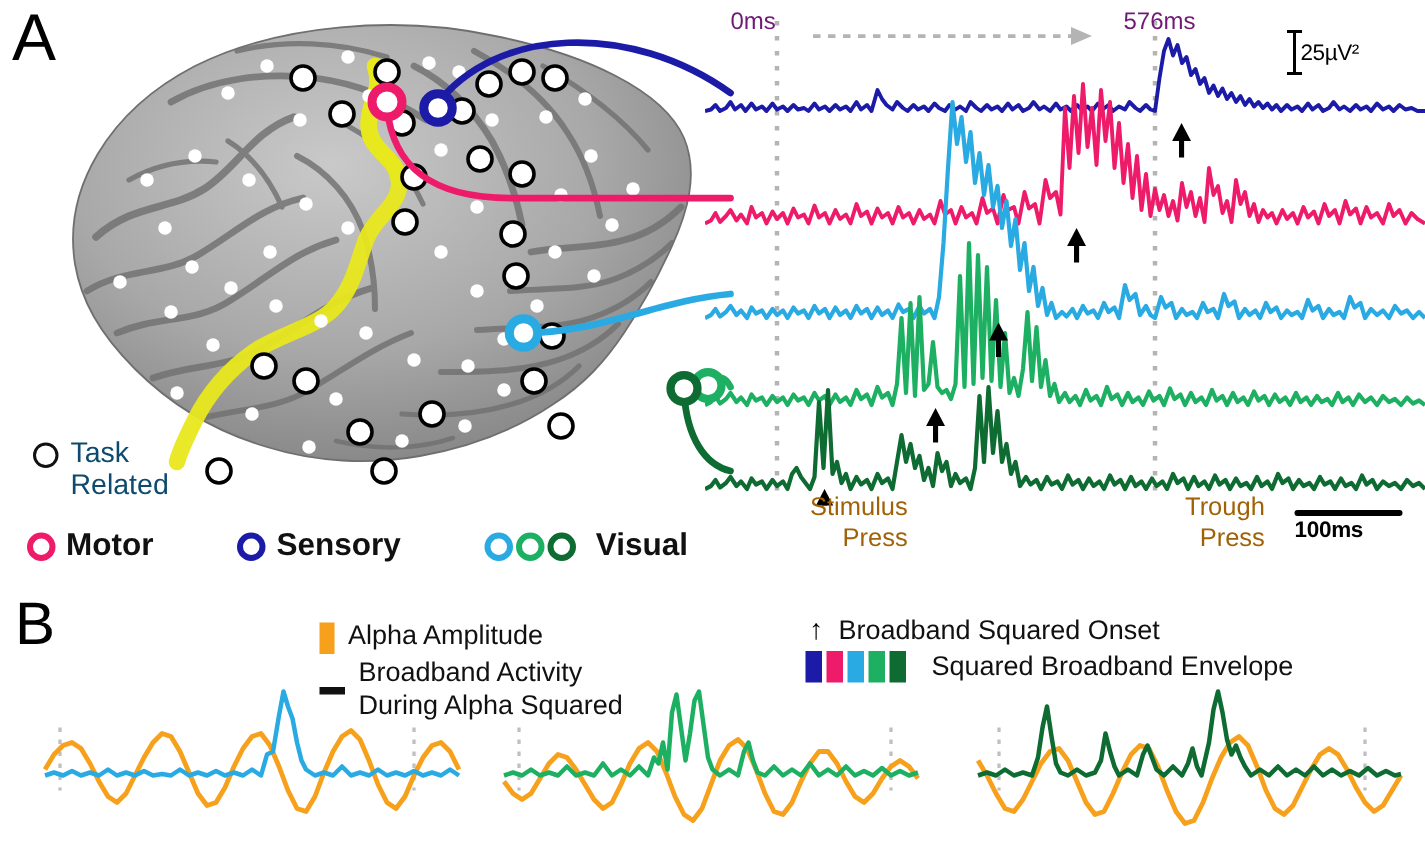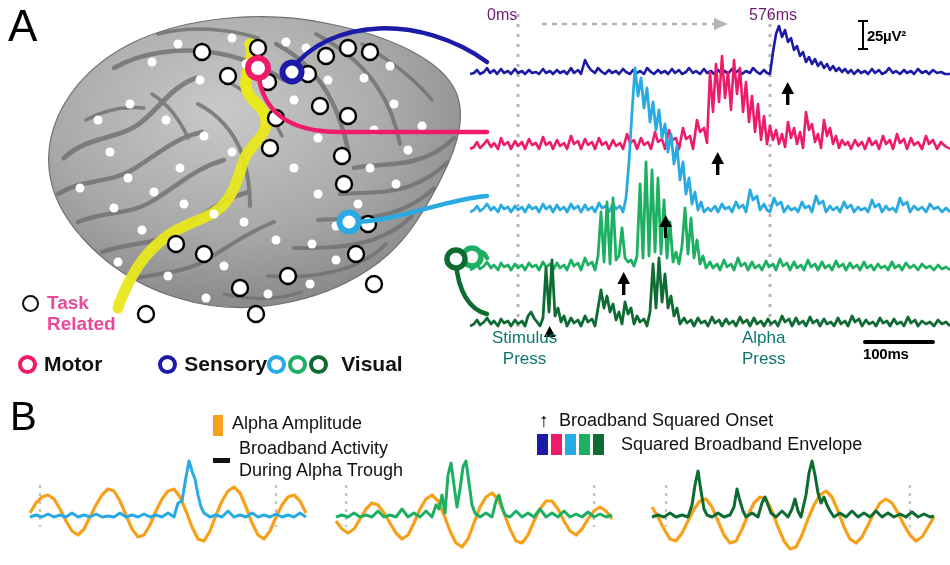--- a/index.html
+++ b/index.html
@@ -41,25 +41,26 @@
     position: absolute;
     color: #701a75;
     font-size: 16px;
     font-family: "Liberation Sans", sans-serif;
     white-space: nowrap;
   }
   #label-0ms { left: 487px; top: 6px; }
   #label-576ms { left: 749px; top: 6px; }
   .bottom-time-label {
     position: absolute;
-    color: #0f766e;
+    color: #a16207;
     font-size: 17px;
     line-height: 1.25;
-    text-align: center;
+    text-align: right;
     white-space: nowrap;
+    margin-left: 48px;
   }
   #label-stimulus { left: 492px; top: 327px; }
   #label-button { left: 742px; top: 327px; }
 
   
   #scale-uv {
     position: absolute;
     left: 862px;
     top: 20px;
     display: flex;
@@ -78,21 +79,21 @@
     position: absolute;
     left: -4px;
     width: 10px;
     height: 2px;
     background: #000;
   }
   #scale-uv .bar::before { top: 0; }
   #scale-uv .bar::after { bottom: 0; }
   #scale-uv .txt {
     font-size: 15px;
-    font-weight: bold;
+    font-weight: normal;
     color: #000;
     letter-spacing: -0.3px;
   }
   #scale-ms {
     position: absolute;
     left: 863px;
     top: 340px;
     width: 72px;
     text-align: left;
   }
@@ -126,22 +127,22 @@
     flex: none;
   }
   #legend-task .ring {
     width: 17px; height: 17px;
     border: 2.5px solid #111;
     background: #fff;
     margin-top: 3px;
   }
   #legend-task .txt {
     font-size: 19px;
-    font-weight: bold;
-    color: #ec4899;
+    font-weight: normal;
+    color: #0c4a6e;
     line-height: 1.12;
   }
   #legend-row {
     position: absolute;
     left: 18px;
     top: 352px;
     display: flex;
     align-items: center;
   }
   #legend-row .item {
@@ -154,21 +155,21 @@
     border-width: 4.5px;
     border-style: solid;
     background: #fff;
   }
   #legend-row .lbl {
     font-size: 21px;
     font-weight: bold;
     color: #111;
   }
   #legend-motor { margin-right: 56px; text-align: center; }
-  #legend-sensory { }
+  #legend-sensory { margin-right: 56px; }
   #legend-visual .rings { display: flex; gap: 2px; margin-right: 6px; }
 
   
   #panelb-legend-left {
     position: absolute;
     left: 213px;
     top: 413px;
     width: 250px;
   }
   .legend-line {
@@ -518,21 +519,21 @@
   </svg>
 
   <div class="time-label" id="label-0ms">0ms</div>
   <div class="time-label" id="label-576ms">576ms</div>
 
   <div class="bottom-time-label" id="label-stimulus">
     <div>Stimulus</div>
     <div>Press</div>
   </div>
   <div class="bottom-time-label" id="label-button">
-    <div>Alpha</div>
+    <div>Trough</div>
     <div>Press</div>
   </div>
 
   <div id="scale-uv">
     <div class="bar"></div>
     <div class="txt">25µV²</div>
   </div>
   <div id="scale-ms">
     <div class="bar"></div>
     <div class="txt">100ms</div>
@@ -627,21 +628,21 @@
 
   <div id="panelb-legend-left">
     <div class="legend-line">
       <span class="swatch-alpha"></span>
       <span class="legend-txt">Alpha Amplitude</span>
     </div>
     <div class="legend-line">
       <span class="swatch-bb-dash"></span>
       <span class="legend-txt">
         <span>Broadband Activity</span><br>
-        <span>During Alpha Trough</span>
+        <span>During Alpha Squared</span>
       </span>
     </div>
   </div>
 
   <div id="panelb-legend-right">
     <div class="row">
       <span class="arrow-glyph">↑</span>
       <span class="legend-txt">Broadband Squared Onset</span>
     </div>
     <div class="row">

